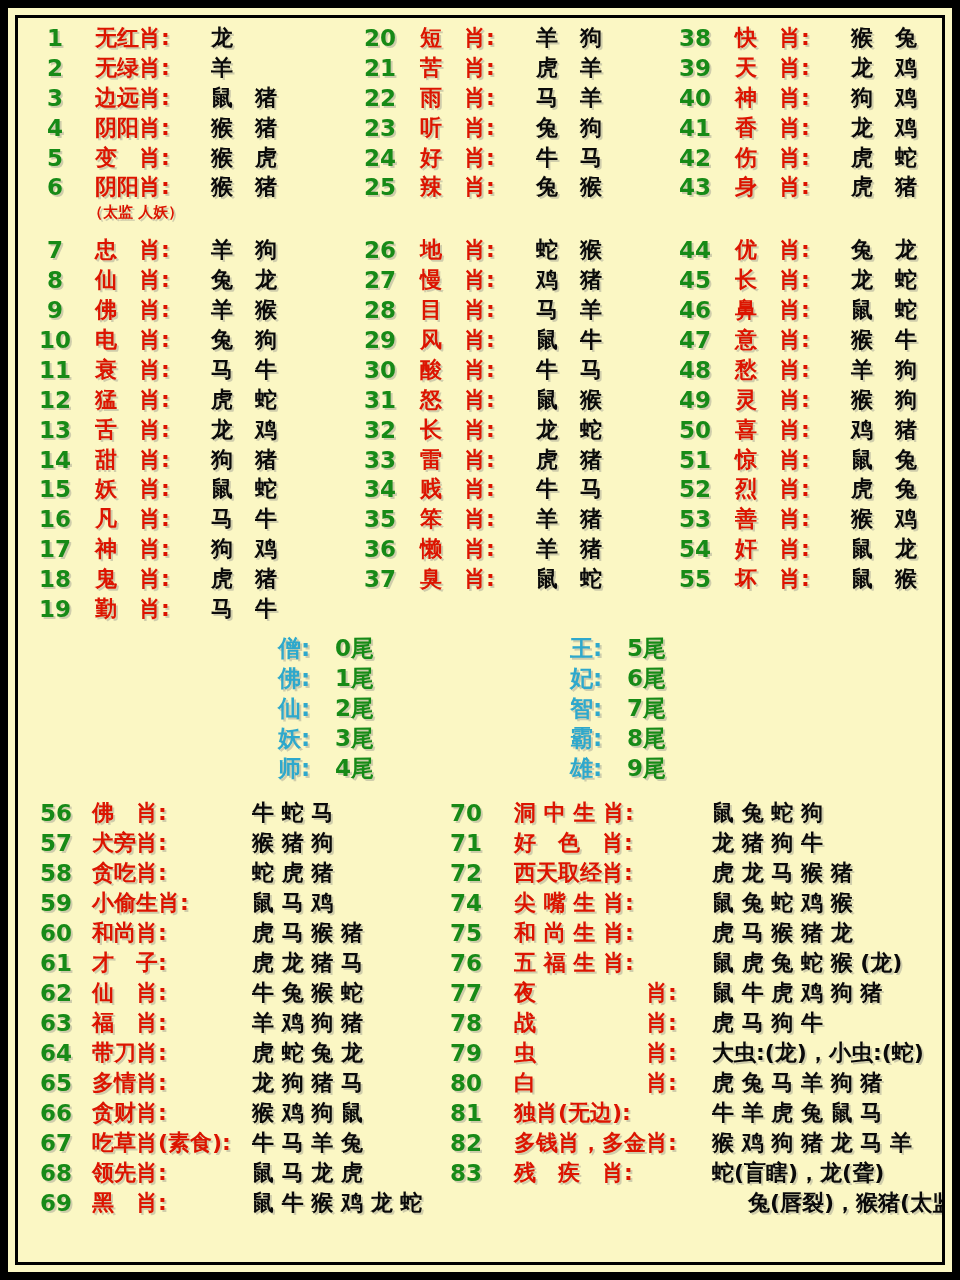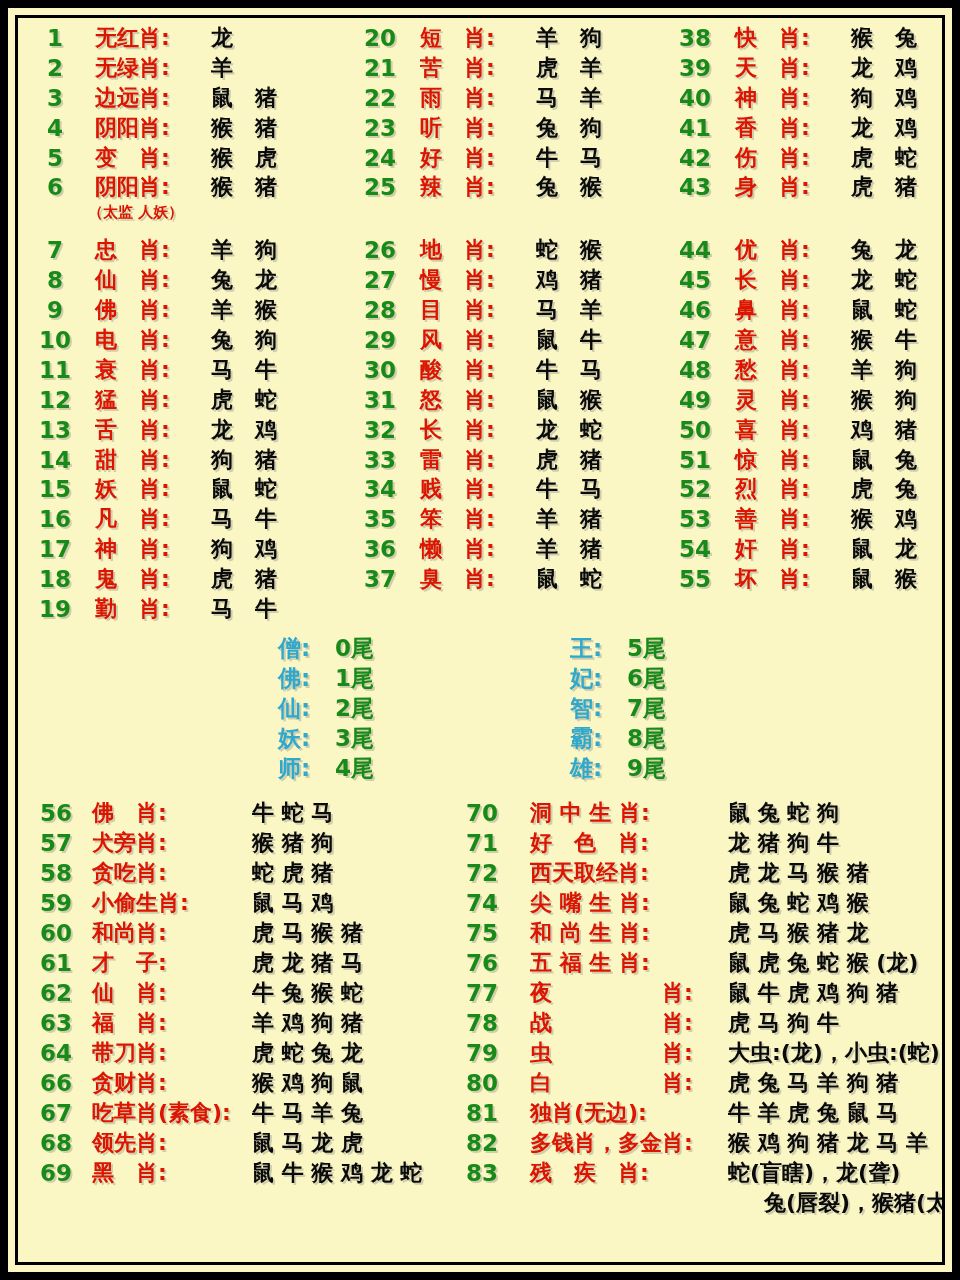--- a/index.html
+++ b/index.html
@@ -41,21 +41,21 @@
   .note-band { height:33px; }
   .note { display:block; margin-left:58px; padding-top:1px; font-size:15px; color:var(--red); line-height:18px; }
   
   .tails { display:flex; margin-top:10px; padding-left:248px; }
   .tails-left { width:292px; flex:none; }
   .tails-right { flex:1; }
   .tail-row { height:30px; display:flex; align-items:center; font-size:23px; }
   .tail-lbl { width:57px; flex:none; color:var(--cyan); }
   .tail-val { color:var(--green); }
   
-  .bottom { display:flex; margin-top:14px;gap:16px; }
+  .bottom { display:flex; margin-top:14px; }
   .bcol { flex:none; }
   .bcol.left { width:410px; }
   .bcol.right { flex:1; }
   .b-row { display:flex; min-height:30px; align-items:flex-start; }
   .b-row .num { width:52px; line-height:30px; }
   .b-row .lbl { margin-left:10px; width:148px; line-height:30px; }
   .bcol.right .b-row .lbl { margin-left:22px; width:186px; }
   .valwrap { margin-left:0; }
   .b-row .val { margin-left:12px; display:block; line-height:30px; }
   .val2 { display:block; color:var(--ink); font-size:22px; line-height:30px;margin-left:48px; }
@@ -560,20 +560,28 @@
 
           <div class="b-row">
             <span class="num">64</span>
             <span class="lbl">带刀肖:</span>
             <span class="valwrap">
               <span class="val">虎 蛇 兔 龙</span>
 
             </span>
           </div>
 
+          <div class="b-row">
+            <span class="num">65</span>
+            <span class="lbl">多情肖:</span>
+            <span class="valwrap">
+              <span class="val">龙 狗 猪 马</span>
+
+            </span>
+          </div>
 
           <div class="b-row">
             <span class="num">66</span>
             <span class="lbl">贪财肖:</span>
             <span class="valwrap">
               <span class="val">猴 鸡 狗 鼠</span>
 
             </span>
           </div>
 

